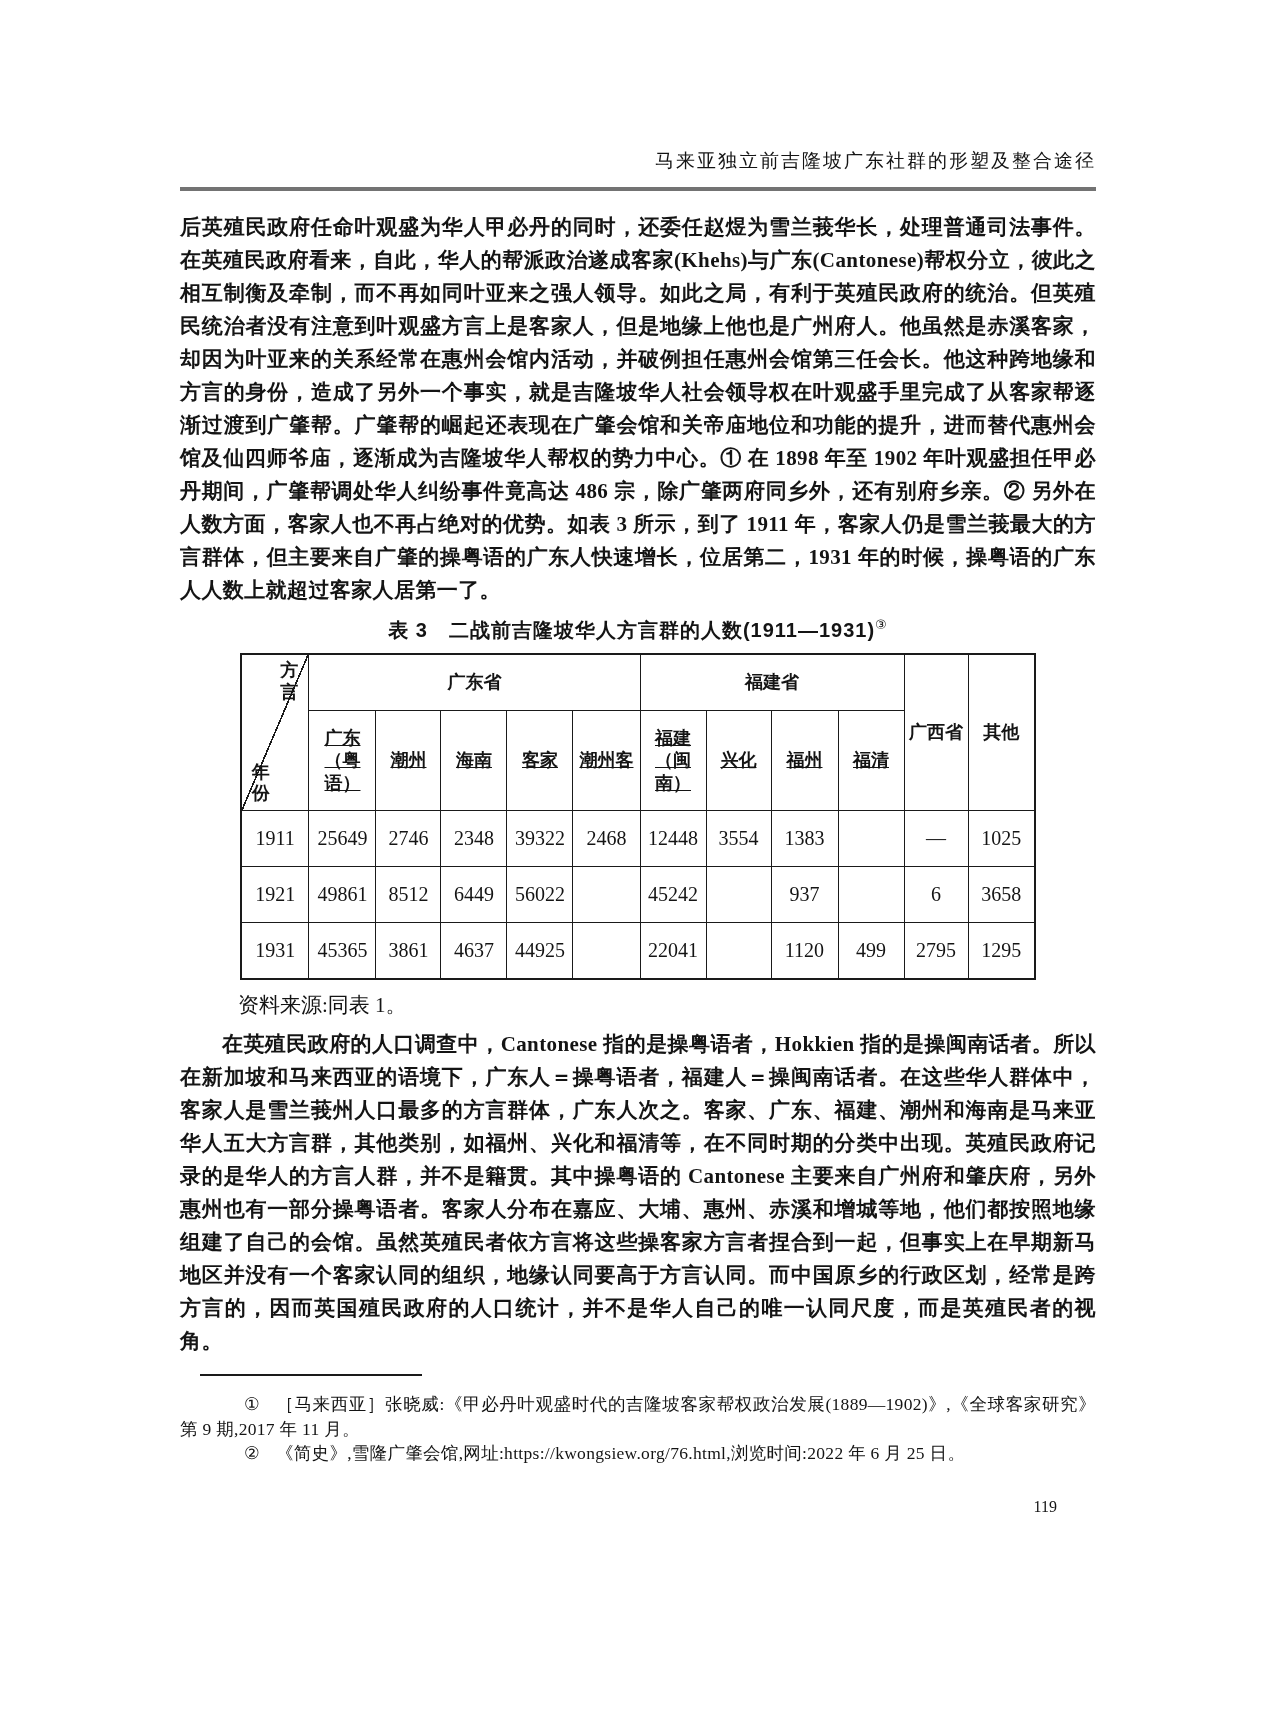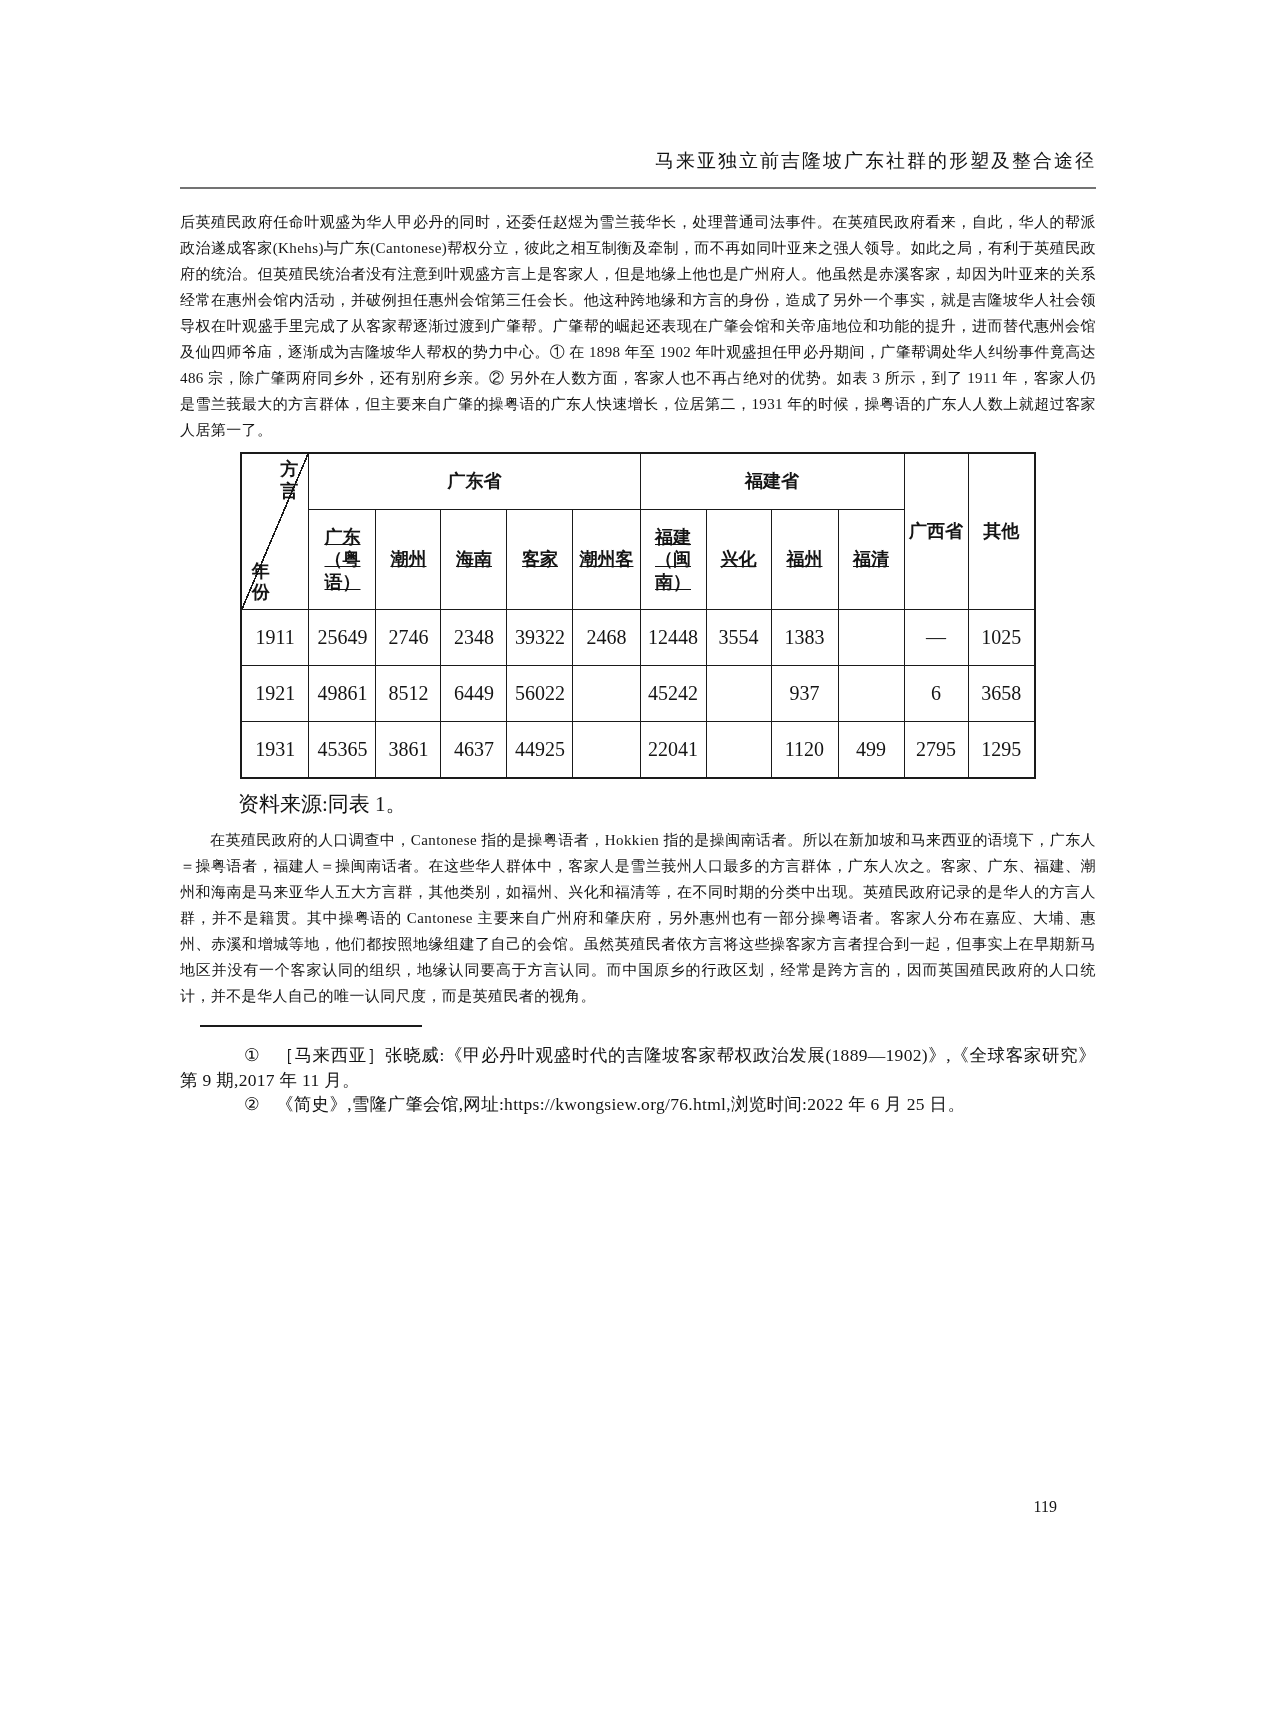--- a/index.html
+++ b/index.html
@@ -6,26 +6,27 @@
   html,body { background:#e8e8e8; }
   .page {
     width:1276px; height:1719px; background:#ffffff; position:relative;
     font-family:"Liberation Serif","DejaVu Serif",serif; color:#141414;
     margin:0 auto; overflow:hidden;
   }
   .content { position:absolute; left:180px; top:148px; width:916px; }
 
   .running-head {
     text-align:right; font-size:19px; letter-spacing:2px;
-    padding-bottom:13px; border-bottom:2px solid #737373;
+    padding-bottom:13px; border-bottom:4px solid #737373;
   }
 
   .body-text p {
-    font-size:15px; line-height:26px; text-align:justify;
+    font-size:21px; line-height:33px; text-align:justify;
     letter-spacing:0.4px;
+    font-weight:bold;
   }
   p.para-first { margin-top:20px; }
   p.para-indent { text-indent:2em; }
 
   .table-caption {
     text-align:center; font-weight:bold; font-size:20px;
     margin-top:10px; letter-spacing:1px;
     font-family:"Liberation Sans","DejaVu Sans",sans-serif;
   }
   .table-caption .cap-sup { font-size:13px; vertical-align:super; font-weight:normal; }
@@ -73,20 +74,21 @@
 <body>
 
 <div class="page">
   <div class="content">
 
     <div class="running-head">马来亚独立前吉隆坡广东社群的形塑及整合途径</div>
 
     <div class="body-text">
       <p class="para-first">后英殖民政府任命叶观盛为华人甲必丹的同时，还委任赵煜为雪兰莪华长，处理普通司法事件。在英殖民政府看来，自此，华人的帮派政治遂成客家(Khehs)与广东(Cantonese)帮权分立，彼此之相互制衡及牵制，而不再如同叶亚来之强人领导。如此之局，有利于英殖民政府的统治。但英殖民统治者没有注意到叶观盛方言上是客家人，但是地缘上他也是广州府人。他虽然是赤溪客家，却因为叶亚来的关系经常在惠州会馆内活动，并破例担任惠州会馆第三任会长。他这种跨地缘和方言的身份，造成了另外一个事实，就是吉隆坡华人社会领导权在叶观盛手里完成了从客家帮逐渐过渡到广肇帮。广肇帮的崛起还表现在广肇会馆和关帝庙地位和功能的提升，进而替代惠州会馆及仙四师爷庙，逐渐成为吉隆坡华人帮权的势力中心。① 在 1898 年至 1902 年叶观盛担任甲必丹期间，广肇帮调处华人纠纷事件竟高达 486 宗，除广肇两府同乡外，还有别府乡亲。② 另外在人数方面，客家人也不再占绝对的优势。如表 3 所示，到了 1911 年，客家人仍是雪兰莪最大的方言群体，但主要来自广肇的操粤语的广东人快速增长，位居第二，1931 年的时候，操粤语的广东人人数上就超过客家人居第一了。</p>
 
+      <div class="table-caption"><span>表 3　二战前吉隆坡华人方言群的人数(1911—1931)</span><span class="cap-sup">③</span></div>
 
       <table class="dialect-table">
         <colgroup>
           <col style="width:68px">
             <col style="width:67px">
             <col style="width:65px">
             <col style="width:66px">
           <col style="width:66px">
             <col style="width:67px">
             <col style="width:66px">

